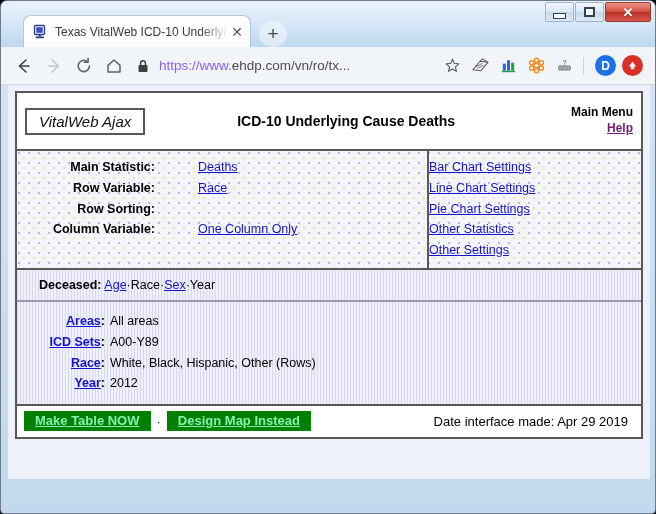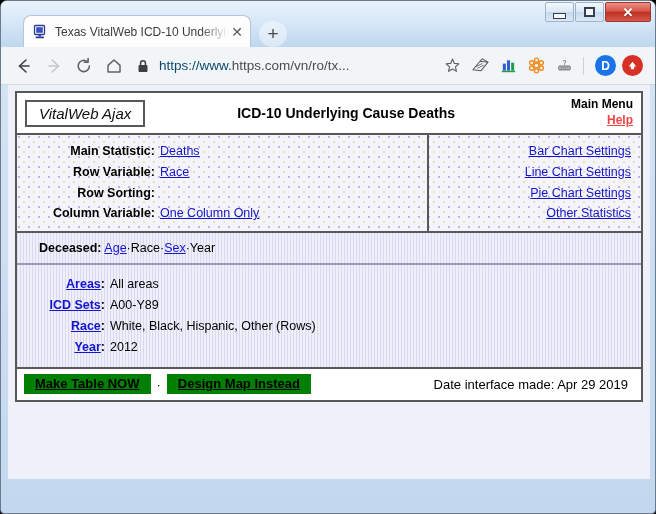--- a/index.html
+++ b/index.html
@@ -157,21 +157,21 @@
     align-items: center;
     overflow: hidden;
   }
   #lock-icon { flex: 0 0 14px; margin-right: 8px; display:flex; align-items:center; }
   #url-text {
     font-size: 13.5px;
     color: #4d4d4d;
     white-space: nowrap;
     overflow: hidden;
   }
-  #url-text .scheme { color: #0c4a6e; }
+  #url-text .scheme { color: #8b5cf6; }
   .tbicon {
     width: 28px; height: 28px;
     display: flex;
     align-items: center;
     justify-content: center;
     cursor: pointer;
     flex: 0 0 28px;
   }
   #tb-sep {
     width: 1px; height: 18px;
@@ -220,21 +220,21 @@
     border: 2px solid #585858;
     background: #ffffff;
     box-sizing: border-box;
     font-family: "Liberation Sans", sans-serif;
   }
 
   
   #page-header {
     display: flex;
     align-items: center;
-    height: 42px;
+    height: 58px;
     background: #ffffff;
     border-bottom: 2px solid #585858;
     padding: 0 8px;
     box-sizing: border-box;
     gap: 44px;
   }
   #logo-box {
     border: 2px solid #585858;
     padding: 3px 12px;
     font-style: italic;
@@ -252,58 +252,58 @@
     line-height: 1.18;
   }
   #header-right {
     flex: 0 0 auto;
     text-align: right;
     font-size: 12px;
     line-height: 1.3;
     min-width: 86px;
   }
   #header-right .mm { font-weight: bold; color: #000; }
-  #header-right a { color: #ef4444; font-weight: bold; text-decoration: underline; text-align: center; }
+  #header-right a { color: #701a75; font-weight: bold; text-decoration: underline; text-align: center; }
 
   
   #settings {
     display: flex;
     border-bottom: 2px solid #585858;
     background-color: #f4f4fa;
     background-image:
       radial-gradient(circle at 2px 2px, #b9b9e8 1px, transparent 1px),
       radial-gradient(circle at 7px 7px, #e4e4b0 1px, transparent 1px);
     background-size: 10px 10px, 10px 10px;
   }
   #settings-left {
     flex: 1 1 auto;
     padding: 6px 8px 7px 0;
     border-right: 2px solid #585858;
   }
   #settings-right {
     flex: 0 0 202px;
     padding: 6px 10px 7px 0;
-    text-align: right;
   }
   .set-row {
     display: flex;
     font-size: 12.5px;
     line-height: 20.8px;
     white-space: nowrap;
   }
   .set-label {
     flex: 0 0 138px;
     text-align: right;
     font-weight: bold;
     color: #000;
     padding-right: 5px;
   }
   .set-value a, .blue-link {
     color: #1414cc;
     text-decoration: underline;
+    margin-left: 38px;
   }
   .rlink {
     display: block;
     font-size: 12.5px;
     line-height: 20.8px;
     color: #1414cc;
     text-decoration: underline;
     white-space: nowrap;
   }
 
@@ -349,21 +349,21 @@
   
   #actions {
     display: flex;
     align-items: center;
     background: #ffffff;
     border-top: 2px solid #585858;
     padding: 5px 7px 6px 7px;
   }
   .gobtn {
     background: #008000;
-    color: #000000;
+    color: #86efac;
     font-weight: bold;
     font-size: 13px;
     text-decoration: underline;
     padding: 2px 11px 3px 11px;
     border: none;
     display: inline-block;
     cursor: pointer;
     font-family: "Liberation Sans", sans-serif;
   }
   #btn-dot {
@@ -438,21 +438,21 @@
       </svg>
     </div>
 
     <div id="urlbar">
       <span id="lock-icon">
         <svg width="12" height="14" viewBox="0 0 12 14">
           <rect x="1.5" y="6" width="9" height="7" rx="1" fill="#3c4043"></rect>
           <path d="M3.6 6 V4.1 A2.4 2.4 0 0 1 8.4 4.1 V6" fill="none" stroke="#3c4043" stroke-width="1.5"></path>
         </svg>
       </span>
-      <span id="url-text"><span class="scheme">https://www.</span><span>https.com/vn/ro/tx...</span></span>
+      <span id="url-text"><span class="scheme">https://www.</span><span>ehdp.com/vn/ro/tx...</span></span>
     </div>
 
     <div class="tbicon">
       <svg width="17" height="17" viewBox="0 0 18 18">
         <path d="M9 2.2 L10.9 6.8 L15.8 7.2 L12.1 10.4 L13.2 15.2 L9 12.6 L4.8 15.2 L5.9 10.4 L2.2 7.2 L7.1 6.8 Z" fill="none" stroke="#5f6368" stroke-width="1.2" stroke-linejoin="round"></path>
       </svg>
     </div>
     <div class="tbicon">
       <svg width="19" height="17" viewBox="0 0 20 18">
         <path d="M2 13.5 L9.5 4.5 L18 5.5 L10.5 14.5 Z" fill="#f2f3f5" stroke="#55585c" stroke-width="1.1" stroke-linejoin="round"></path>
@@ -532,20 +532,21 @@
           </div>
 
 
         </div>
 
         <div id="settings-right">
           <a class="rlink" href="#">Bar Chart Settings</a>
           <a class="rlink" href="#">Line Chart Settings</a>
           <a class="rlink" href="#">Pie Chart Settings</a>
           <a class="rlink" href="#">Other Statistics</a>
+          <a class="rlink" href="#">Other Settings</a>
         </div>
       </div>
 
       <div id="deceased-band">
         <span class="lbl">Deceased:</span>
         <a href="#">Age</a><span class="plain">·</span><span class="plain">Race</span><span class="plain">·</span><a href="#">Sex</a><span class="plain">·</span><span class="plain">Year</span>
       </div>
 
       <div id="criteria">
         <div class="crit-row">

